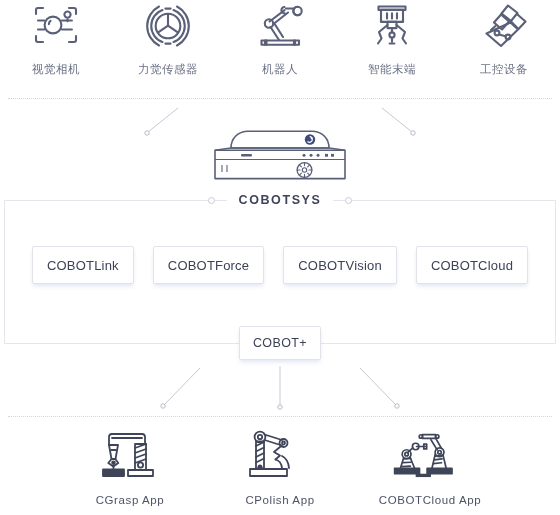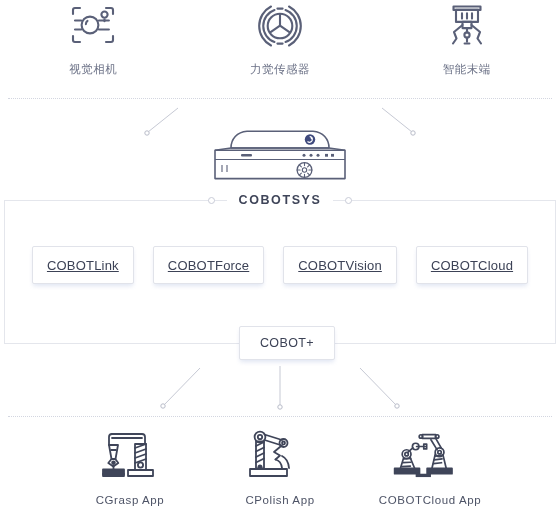--- a/index.html
+++ b/index.html
@@ -76,26 +76,25 @@
     display:flex;align-items:center;justify-content:center;gap:19px;
   }
   .chip{
     min-width:86px;height:38px;box-sizing:border-box;
     border:1px solid #e1e3ea;background:#ffffff;
     border-radius:2px;
     display:flex;align-items:center;justify-content:center;
     padding:12px 14px;
     font-size:13px;letter-spacing:.2px;color:#3c4256;
     box-shadow:0 3px 4px -1px rgba(120,140,200,.22);
-    text-decoration:underline;
   }
 
   
   .cobotplus{
-    position:absolute;left:239px;top:326px;width:96px;height:34px;
+    position:absolute;left:239px;top:326px;width:82px;height:34px;
     box-sizing:border-box;
     border:1px solid #e1e3ea;background:#ffffff;border-radius:2px;
     display:flex;align-items:center;justify-content:center;
     font-size:12.5px;letter-spacing:.4px;color:#3c4256;
     box-shadow:0 3px 4px -1px rgba(120,140,200,.22);
     z-index:4;
   }
 
   
   .apps{
@@ -144,39 +143,73 @@
           <path d="M27 12 v11.6"></path>
           <path d="M27 23.6 L17.6 30.2"></path>
           <path d="M27 23.6 L36.4 30.2"></path>
           <path d="M24.4 6.6 h5.2"></path>
           <path d="M24.4 41.6 h5.2"></path>
         </svg>
       </span>
       <span class="cap">力觉传感器</span>
     </div>
 
+    <div class="device">
+      <span class="glyph">
+        <svg width="54" height="48" viewBox="0 0 54 48" fill="none" stroke="#5a6078" stroke-width="2.1" stroke-linecap="round" stroke-linejoin="round">
+          <circle cx="44.5" cy="9" r="4.2"></circle>
+          <path d="M44.5 4.8 a4.2 4.2 0 1 0 2.6 7.5"></path>
+          <path d="M33 6.5 L41.2 6.5"></path>
+          <path d="M31.5 5 a3.2 3.2 0 1 0 .2 6.4"></path>
+          <path d="M31.6 8.2 L16.6 19.5"></path>
+          <path d="M35 10.5 L20.5 22"></path>
+          <circle cx="16" cy="21.5" r="4.2"></circle>
+          <path d="M17.5 25 L26 38"></path>
+          <path d="M22 22.5 L30 35"></path>
+          <path d="M12 38.5 h30 v4.2 h-30 z"></path>
+          <path d="M8.5 38.5 h5 v4.2 h-5 z"></path>
+          <path d="M41 38.5 h5 v4.2 h-5 z"></path>
+        </svg>
+      </span>
+      <span class="cap">机器人</span>
+    </div>
 
     <div class="device">
       <span class="glyph">
         <svg width="54" height="48" viewBox="0 0 54 48" fill="none" stroke="#5a6078" stroke-width="2.1" stroke-linecap="round" stroke-linejoin="round">
           <path d="M13.5 4.5 h27 v3.4 h-27 z"></path>
           <path d="M16 7.9 h22 v12 h-22 z"></path>
           <path d="M22 11.2 v5.4 M27 11.2 v5.4 M32 11.2 v5.4"></path>
           <path d="M22.5 19.9 h9 v6.2 h-9 z"></path>
           <path d="M27 26.1 v4.4"></path>
           <path d="M22.5 23 L14 30 L16.5 36.5 L13 41.5"></path>
           <path d="M31.5 23 L40 30 L37.5 36.5 L41 41.5"></path>
           <circle cx="27" cy="33" r="2.6"></circle>
           <path d="M27 35.6 v4.2"></path>
           <path d="M24.6 41.5 h4.8"></path>
         </svg>
       </span>
       <span class="cap">智能末端</span>
     </div>
 
+    <div class="device">
+      <span class="glyph">
+        <svg width="54" height="48" viewBox="0 0 54 48" fill="none" stroke="#5a6078" stroke-width="2.1" stroke-linecap="round" stroke-linejoin="round">
+          <path d="M31 3.5 L40.5 11 L34 19 L24.5 11.5 Z"></path>
+          <path d="M40.5 12.5 L48.5 19.5 L41.5 27 L34 19.5"></path>
+          <path d="M24 12.5 L32 19.5 L25 27.5 L17 20.5 Z"></path>
+          <path d="M33.5 20.5 L41 27.5 L24 44 L9.5 31.5 Z"></path>
+          <circle cx="20" cy="31" r="2.4"></circle>
+          <circle cx="31" cy="35" r="2.4"></circle>
+          <path d="M22 32.5 L28.6 34.2"></path>
+          <path d="M14 28 L18.5 24"></path>
+        </svg>
+      </span>
+      <span class="cap">工控设备</span>
+    </div>
   </div>
 
   <div class="dotted" id="dot-top"></div>
 
   <svg class="arrow-layer">
     <g stroke="#c6c9d4" stroke-width="1" fill="none">
       <line x1="178" y1="108" x2="148" y2="132"></line>
       <line x1="382" y1="108" x2="412" y2="132"></line>
     </g>
     <g fill="#ffffff" stroke="#b9bcc9" stroke-width="1">

